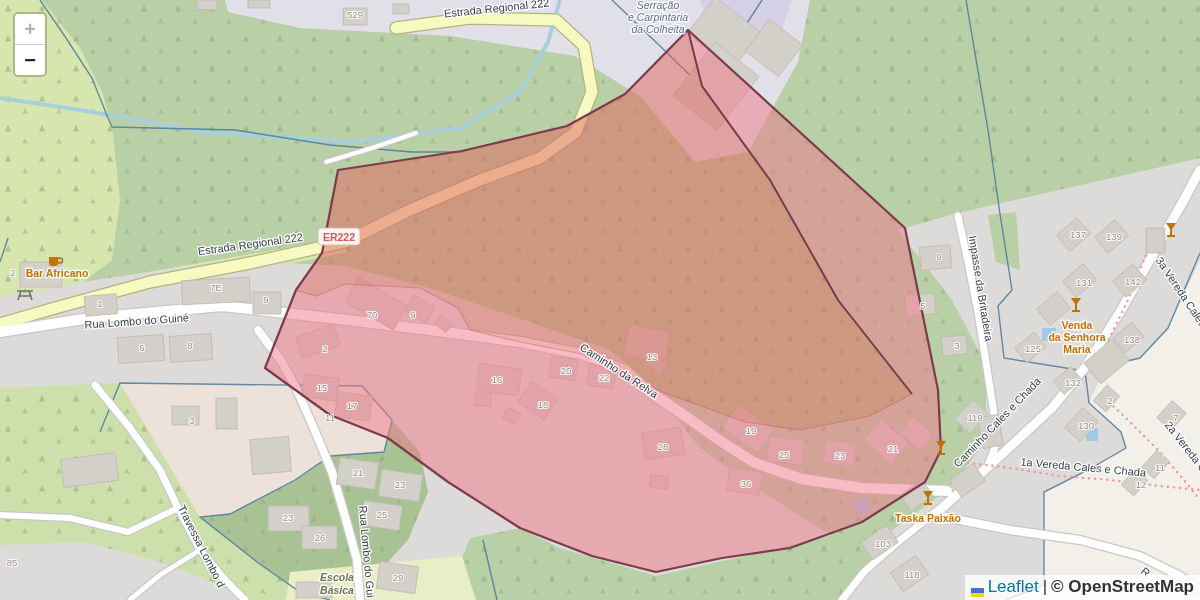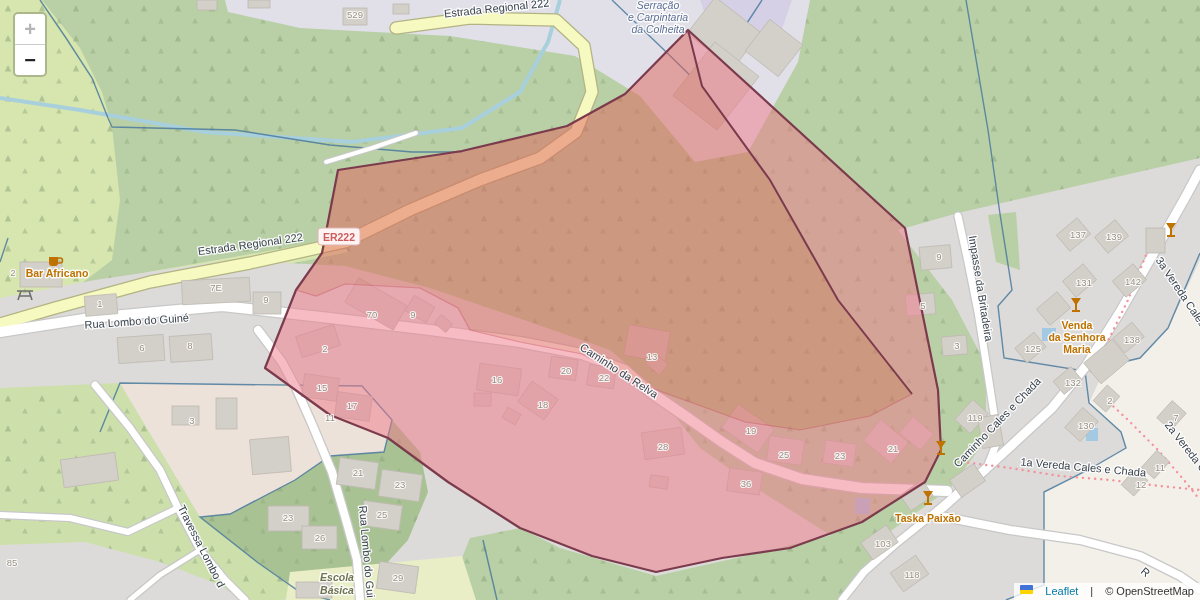--- a/index.html
+++ b/index.html
@@ -9,24 +9,24 @@
   #mapsvg text.r{font-size:11px;fill:#39434e;}
   #mapsvg text.h{font-size:9.5px;fill:#9a9084;stroke-width:2.2px;}
   #mapsvg text.p{font-size:10.5px;font-weight:bold;fill:#bf7200;}
   #mapsvg text.i{font-size:10.5px;font-style:italic;fill:#5d6f95;}
   #mapsvg text.s{font-size:10.5px;font-style:italic;font-weight:bold;fill:#6f7552;}
   #mapsvg text.shield{font-size:10.5px;font-weight:bold;fill:#cf5c5c;stroke-width:0;}
   .zoomctl{position:absolute;left:13px;top:12px;width:30px;background:#fff;border:2px solid rgba(0,0,0,.2);border-radius:5px;background-clip:padding-box;z-index:10;}
   .zoomctl a{display:block;width:30px;height:30px;line-height:30px;text-align:center;font-size:20px;font-weight:bold;text-decoration:none;cursor:pointer;}
   .zin{color:#b5b5b5;border-bottom:1px solid #ccc;}
   .zout{color:#1f1f1f;}
-  .attrib{position:absolute;right:0;bottom:0;background:rgba(255,255,255,.78);padding:2px 6px 3px 6px;font-size:11px;color:#333;z-index:10;display:flex;align-items:flex-start;gap:12px;}
+  .attrib{position:absolute;right:0;bottom:0;background:rgba(255,255,255,.78);padding:2px 6px 3px 6px;font-size:17px;color:#333;z-index:10;display:flex;align-items:flex-end;gap:4px;}
   .attrib a{text-decoration:none;cursor:pointer;}
   .llink{color:#0078a8;}
-  .olink{color:#333;}
+  .olink{color:#333;font-weight:bold;}
   .flag{display:inline-block;width:13px;height:9px;border-radius:1px;overflow:hidden;}
   .flag span{display:block;width:13px;height:4.5px;}
 </style>
 </head>
 <body>
 
 <div id="app">
   <svg id="mapsvg" width="1200" height="600" viewBox="0 0 1200 600">
     <defs>
       <pattern id="trees" width="34" height="30" patternUnits="userSpaceOnUse">

